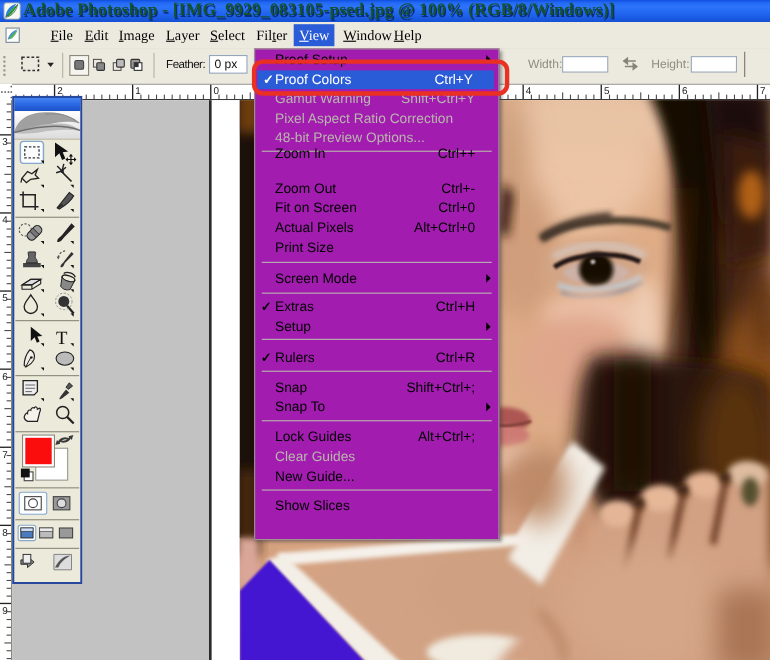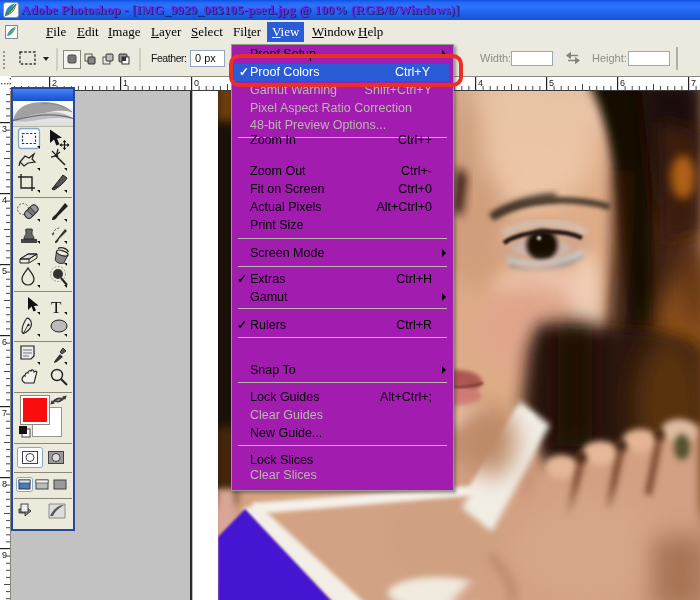--- a/index.html
+++ b/index.html
@@ -1,22 +1,22 @@
 <!DOCTYPE html>
 <html><head><meta charset="utf-8">
 <style>
   html,body{margin:0;padding:0;}
   body{width:700px;height:600px;position:relative;overflow:hidden;background:#c2c2c2;
        font-family:"Liberation Sans",sans-serif;}
   .abs{position:absolute;}
   
   #titlebar{left:0;top:0;width:700px;height:20px;
     background:linear-gradient(#0f4fe0 0%,#2268f4 12%,#2d74fb 30%,#1e61ec 70%,#1450d2 100%);}
-  #titletext{left:21px;top:1px;height:18px;line-height:18px;color:#6d28d9;
-    font-family:"Liberation Serif",serif;font-weight:bold;font-size:13px;
+  #titletext{left:21px;top:1px;height:18px;line-height:18px;color:#14532d;
+    font-family:"Liberation Serif",serif;font-weight:bold;font-size:16px;
     text-shadow:1px 1px 0 #0a2a7a; white-space:nowrap; letter-spacing:0.12px;}
   
   #menubar{left:0;top:20px;width:700px;height:24px;background:#eceadf;border-bottom:1px solid #d8d5c2;}
   .mitem{position:absolute;top:22px;height:20px;line-height:20px;color:#000;
     font-family:"Liberation Serif",serif;font-size:13px;}
   .mitem u{text-decoration:underline;}
   #mview{background:#2a5cd8;color:#fff;}
   
   #optbar{left:0;top:44px;width:700px;height:32px;background:#eceadf;}
   
@@ -678,47 +678,48 @@
       <span class="lab">Screen Mode</span>
       <span class="subarr"></span>
     </div>
   <div class="dsep" style="top:220.5px;"></div>
   <div class="ditem" style="top:225px;">
       <span class="check">✓</span>
       <span class="lab">Extras</span>
       <span class="sc">Ctrl+H</span>
     </div>
   <div class="ditem" style="top:243px;">
-      <span class="lab">Gamut</span>
+      <span class="lab">Setup</span>
       <span class="subarr"></span>
     </div>
   <div class="dsep" style="top:263px;"></div>
   <div class="ditem" style="top:270.5px;">
       <span class="check">✓</span>
       <span class="lab">Rulers</span>
       <span class="sc">Ctrl+R</span>
     </div>
   <div class="dsep" style="top:291.5px;"></div>
+  <div class="ditem" style="top:297.5px;">
+      <span class="lab">Snap</span>
+      <span class="sc">Shift+Ctrl+;</span>
+    </div>
   <div class="ditem" style="top:316px;text-align:center;">
       <span class="lab">Snap To</span>
       <span class="subarr"></span>
     </div>
   <div class="dsep" style="top:337px;"></div>
   <div class="ditem" style="top:342.5px;">
       <span class="lab">Lock Guides</span>
       <span class="sc">Alt+Ctrl+;</span>
     </div>
   <div class="ditem grey" style="top:360.5px;">
       <span class="lab">Clear Guides</span>
     </div>
   <div class="ditem" style="top:379px;">
       <span class="lab">New Guide...</span>
     </div>
   <div class="dsep" style="top:399.5px;"></div>
   <div class="ditem" style="top:405.5px;">
-      <span class="lab">Lock Slices</span>
-    </div>
-  <div class="ditem grey" style="top:420.5px;">
-      <span class="lab">Clear Slices</span>
+      <span class="lab">Show Slices</span>
     </div>
 </div>
 
 <div class="abs" id="redbox"></div>
 
 </body></html>

